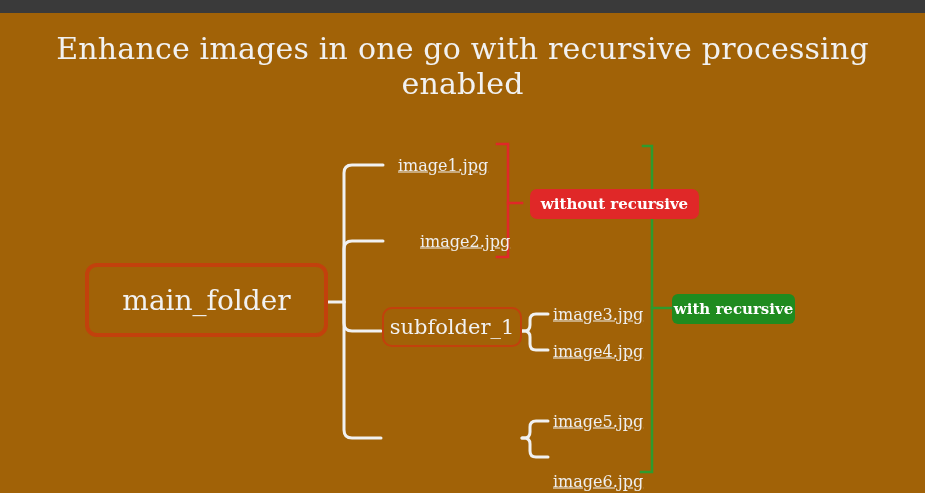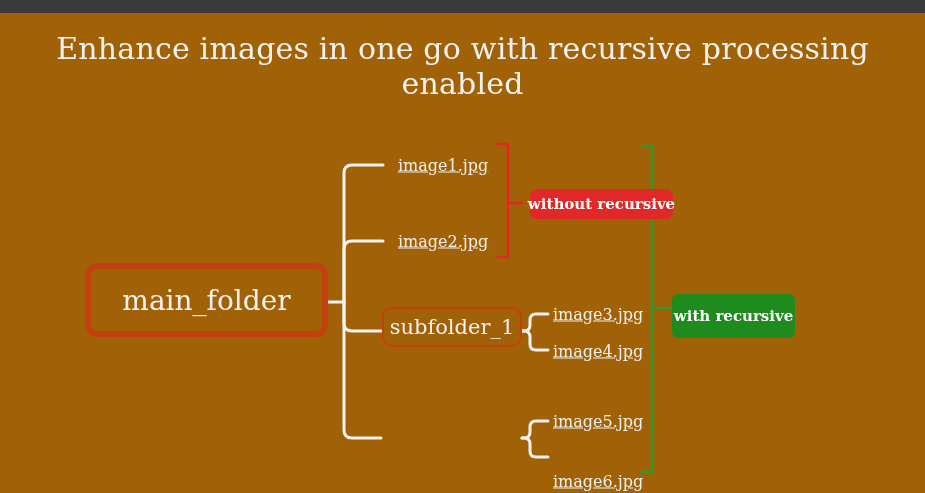--- a/index.html
+++ b/index.html
@@ -29,21 +29,21 @@
     color: #f1f1f1;
     margin: 0;
   }
   svg.connectors {
     position: absolute;
     top: 0;
     left: 0;
   }
   .node-box {
     position: absolute;
-    border: 6px solid #c2410c;
+    border: 4px solid #c2410c;
     border-radius: 12px;
     display: flex;
     align-items: center;
     justify-content: center;
     box-sizing: border-box;
     background: transparent;
   }
   .root-box {
     left: 85px;
     top: 250px;
@@ -75,28 +75,28 @@
     justify-content: center;
     border-radius: 7px;
     font-size: 15px;
     font-weight: bold;
     color: #ffffff;
     white-space: nowrap;
   }
   .badge.red-badge {
     left: 530px;
     top: 176px;
-    width: 143px;
+    width: 169px;
     height: 30px;
   }
   .badge.green-badge {
     left: 672px;
     top: 281px;
     width: 123px;
-    height: 44px;
+    height: 30px;
     border-radius: 6px;
   }
 </style>
 </head>
 <body>
 
 <div class="canvas">
 
   <h1 class="title">Enhance images in one go with recursive processing enabled</h1>
 
@@ -128,21 +128,21 @@
   <div class="node-box root-box">
     <span>main_folder</span>
   </div>
 
   <div class="node-box sub-box sub1">
     <span>subfolder_1</span>
   </div>
 
 
   <div class="file-label" style="left:398px; top:152px;">image1.jpg</div>
-  <div class="file-label" style="left:398px; top:228px;">image2.jpg</div>
+  <div class="file-label" style="left:420px; top:228px;">image2.jpg</div>
   <div class="file-label" style="left:553px; top:301px;text-align:center;">image3.jpg</div>
   <div class="file-label" style="left:553px; top:338px;text-align:right;">image4.jpg</div>
   <div class="file-label" style="left:553px; top:408px;">image5.jpg</div>
   <div class="file-label" style="left:553px; top:468px;">image6.jpg</div>
 
   <div class="badge red-badge" style="background-color: rgb(224, 40, 40);">
     <span>without recursive</span>
   </div>
 
   <div class="badge green-badge" style="background-color: rgb(31, 139, 31);">

